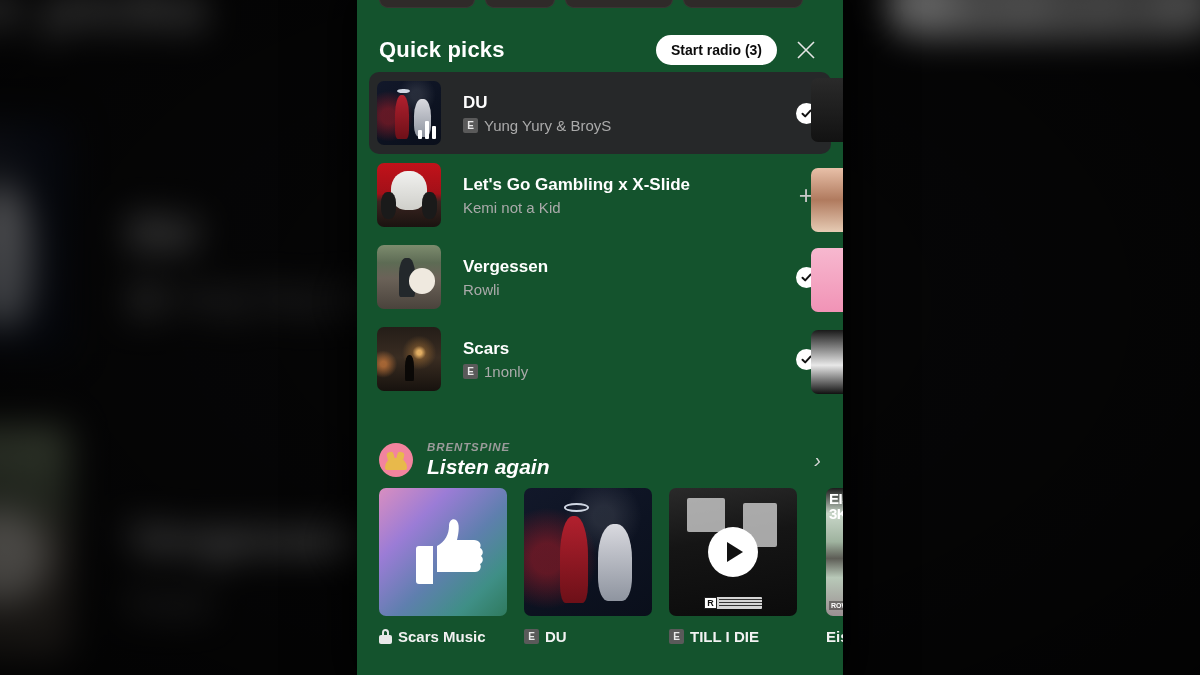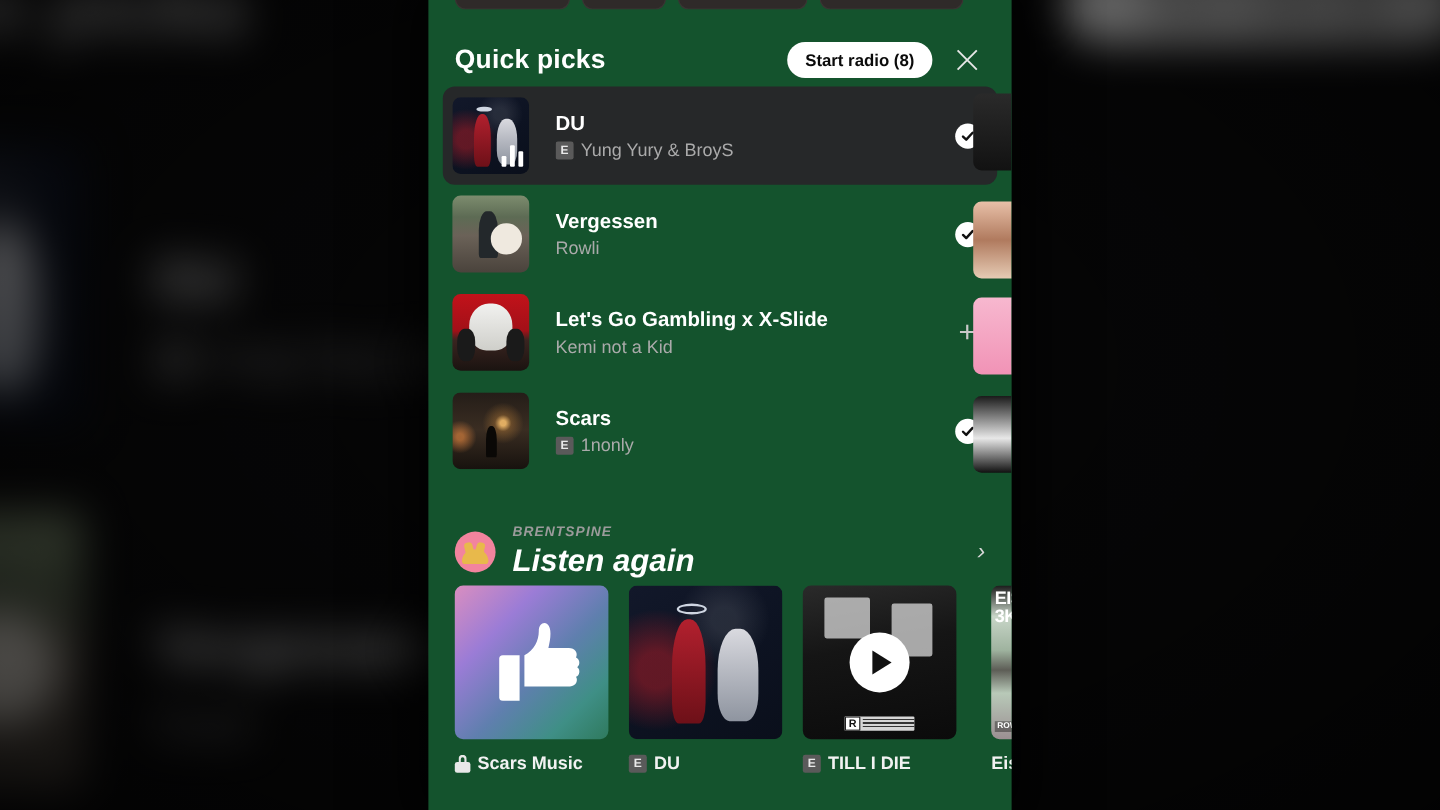--- a/index.html
+++ b/index.html
@@ -166,21 +166,21 @@
   .avatar .ear {
     position: absolute; width: 7px; height: 8px; background: #e8b94b;
     border-radius: 3px 3px 0 0; bottom: 17px;
   }
   .avatar .ear.l { left: 8px; transform: rotate(-14deg); }
   .avatar .ear.r { left: 18px; transform: rotate(14deg); }
   .la-text { margin-left: 14px; flex: 1; }
   .la-kicker {
     font-size: 11.5px; color: #9b9b9b; letter-spacing: 0.9px; font-weight: bold;
   }
-  .la-title { font-size: 26px; font-weight: bold; color: #fff; margin-top: 2px; }
+  .la-title { font-size: 21px; font-weight: bold; color: #fff; margin-top: 2px; }
   .la-chevron { color: #d8d8d8; font-size: 20px; cursor: pointer; }
 
   
   .cards {
     position: absolute; left: 0; top: 488px; width: 100%;
     display: flex; gap: 17px; padding-left: 22px;
   }
   .card { width: 128px; flex: none; }
   .card.partial { width: 40px; overflow: hidden; padding-left: 12px; }
   .card-art {
@@ -348,21 +348,21 @@
     <div class="chip-strip">
       <div class="chip c1"></div>
       <div class="chip c2"></div>
       <div class="chip c3"></div>
       <div class="chip c4"></div>
     </div>
 
     <div class="header">
       <div class="h-title">Quick picks</div>
       <div class="h-spacer"></div>
-      <button class="radio-btn">Start radio (8)</button>
+      <button class="radio-btn">Start radio (3)</button>
       <div class="close-btn">
         <svg width="18" height="18" viewBox="0 0 18 18">
             <path d="M1 1 L17 17 M17 1 L1 17" stroke="#e6e6e6" stroke-width="1.6" fill="none"></path>
           </svg>
       </div>
     </div>
 
     <div class="list">
 
       <div class="row selected">
@@ -386,53 +386,53 @@
         <div class="action">
           <span class="chk">
               <svg width="13" height="13" viewBox="0 0 13 13">
                 <path d="M2.5 6.8 L5.2 9.4 L10.5 3.6" stroke="#111" stroke-width="2" fill="none" stroke-linecap="round" stroke-linejoin="round"></path>
               </svg>
             </span>
         </div>
       </div>
 
       <div class="row">
+        <div class="thumb art-gamb">
+          <div class="face"></div>
+            <div class="hand-l"></div>
+            <div class="hand-r"></div>
+        </div>
+        <div class="meta">
+          <div class="r-title">Let's Go Gambling x X-Slide</div>
+          <div class="r-sub">
+            <span>Kemi not a Kid</span>
+          </div>
+        </div>
+        <div class="action">
+          <span class="plusicon">+</span>
+        </div>
+      </div>
+
+      <div class="row">
         <div class="thumb art-verg">
           <div class="person"></div>
             <div class="drum"></div>
         </div>
         <div class="meta">
           <div class="r-title">Vergessen</div>
           <div class="r-sub">
             <span>Rowli</span>
           </div>
         </div>
         <div class="action">
           <span class="chk">
               <svg width="13" height="13" viewBox="0 0 13 13">
                 <path d="M2.5 6.8 L5.2 9.4 L10.5 3.6" stroke="#111" stroke-width="2" fill="none" stroke-linecap="round" stroke-linejoin="round"></path>
               </svg>
             </span>
-        </div>
-      </div>
-
-      <div class="row">
-        <div class="thumb art-gamb">
-          <div class="face"></div>
-            <div class="hand-l"></div>
-            <div class="hand-r"></div>
-        </div>
-        <div class="meta">
-          <div class="r-title">Let's Go Gambling x X-Slide</div>
-          <div class="r-sub">
-            <span>Kemi not a Kid</span>
-          </div>
-        </div>
-        <div class="action">
-          <span class="plusicon">+</span>
         </div>
       </div>
 
       <div class="row">
         <div class="thumb art-scars">
           <div class="silh"></div>
         </div>
         <div class="meta">
           <div class="r-title">Scars</div>
           <div class="r-sub">

